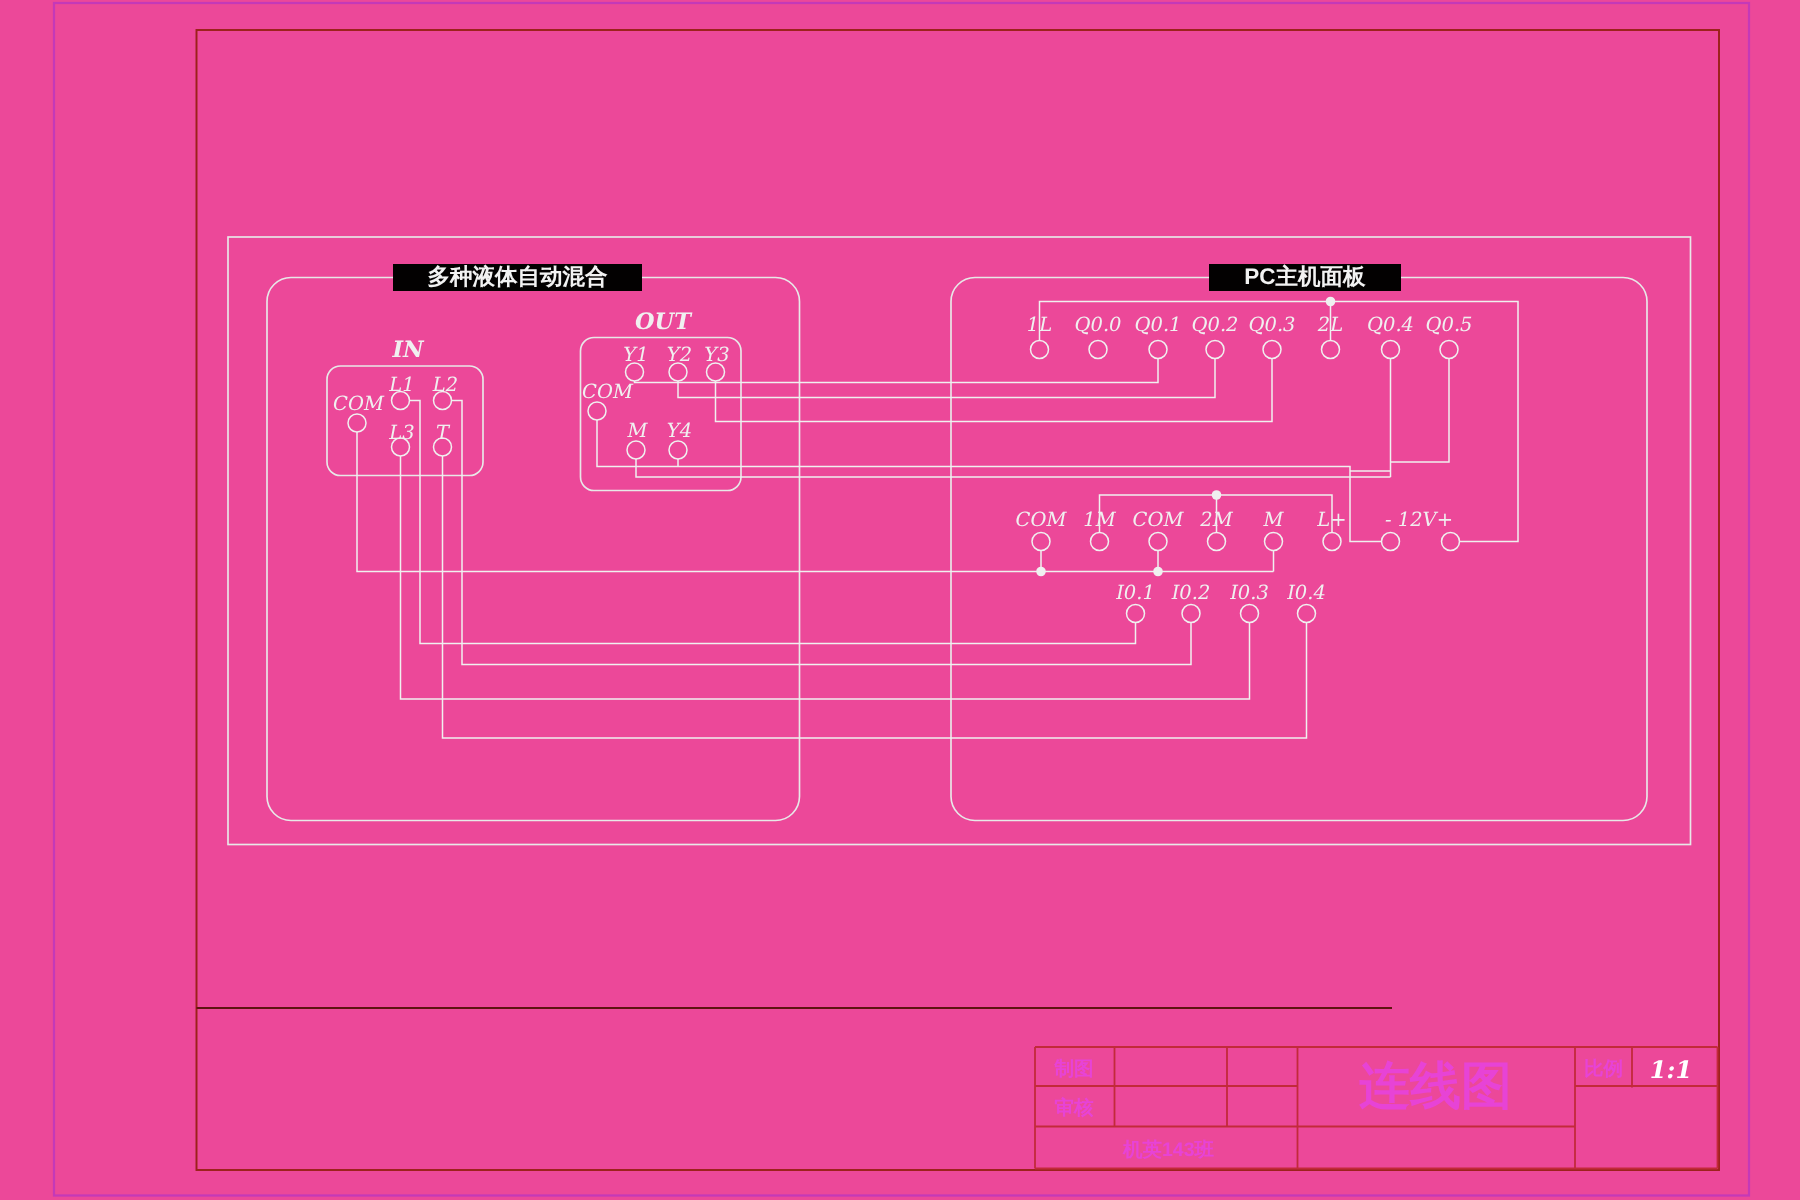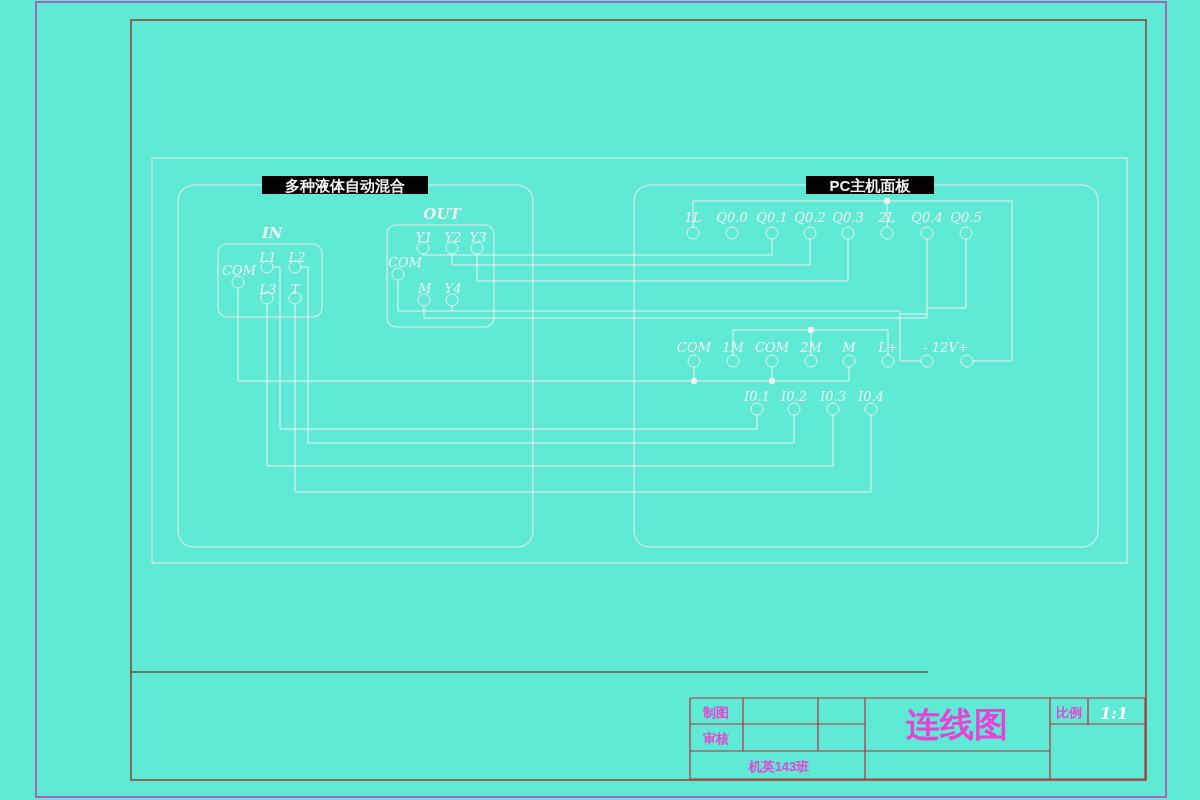--- a/index.html
+++ b/index.html
@@ -1,16 +1,16 @@
 <!DOCTYPE html>
 <html><head>
 <meta charset="utf-8">
 <style>
   html,body{margin:0;padding:0;background:#000;}
-  #sheet{position:relative;width:1200px;height:800px;background:#5eead4;overflow:hidden;}
+  #sheet{position:relative;width:1200px;height:800px;background:#ec4899;overflow:hidden;}
   svg{position:absolute;left:0;top:0;}
   .wire{stroke:#f0f0f0;stroke-width:1;fill:none;}
   .panel{stroke:#e8e8e8;stroke-width:1.1;fill:none;}
   .mask{fill:#030101;stroke:none;}
   .term{stroke:#f0f0f0;stroke-width:1;fill:none;}
   .dot{fill:#f0f0f0;stroke:none;}
   .tlabel{fill:#f0f0f0;font:italic 13px "DejaVu Serif", serif;text-anchor:middle;dominant-baseline:central;}
   .cn{fill:#f2f2f2;font:bold 15px "Liberation Sans", sans-serif;text-anchor:middle;dominant-baseline:central;}
   .blkttl{fill:#f0f0f0;font:italic bold 15px "DejaVu Serif", serif;text-anchor:middle;dominant-baseline:central;}
   .frameR{stroke:#9b221a;stroke-width:1.3;fill:none;}

